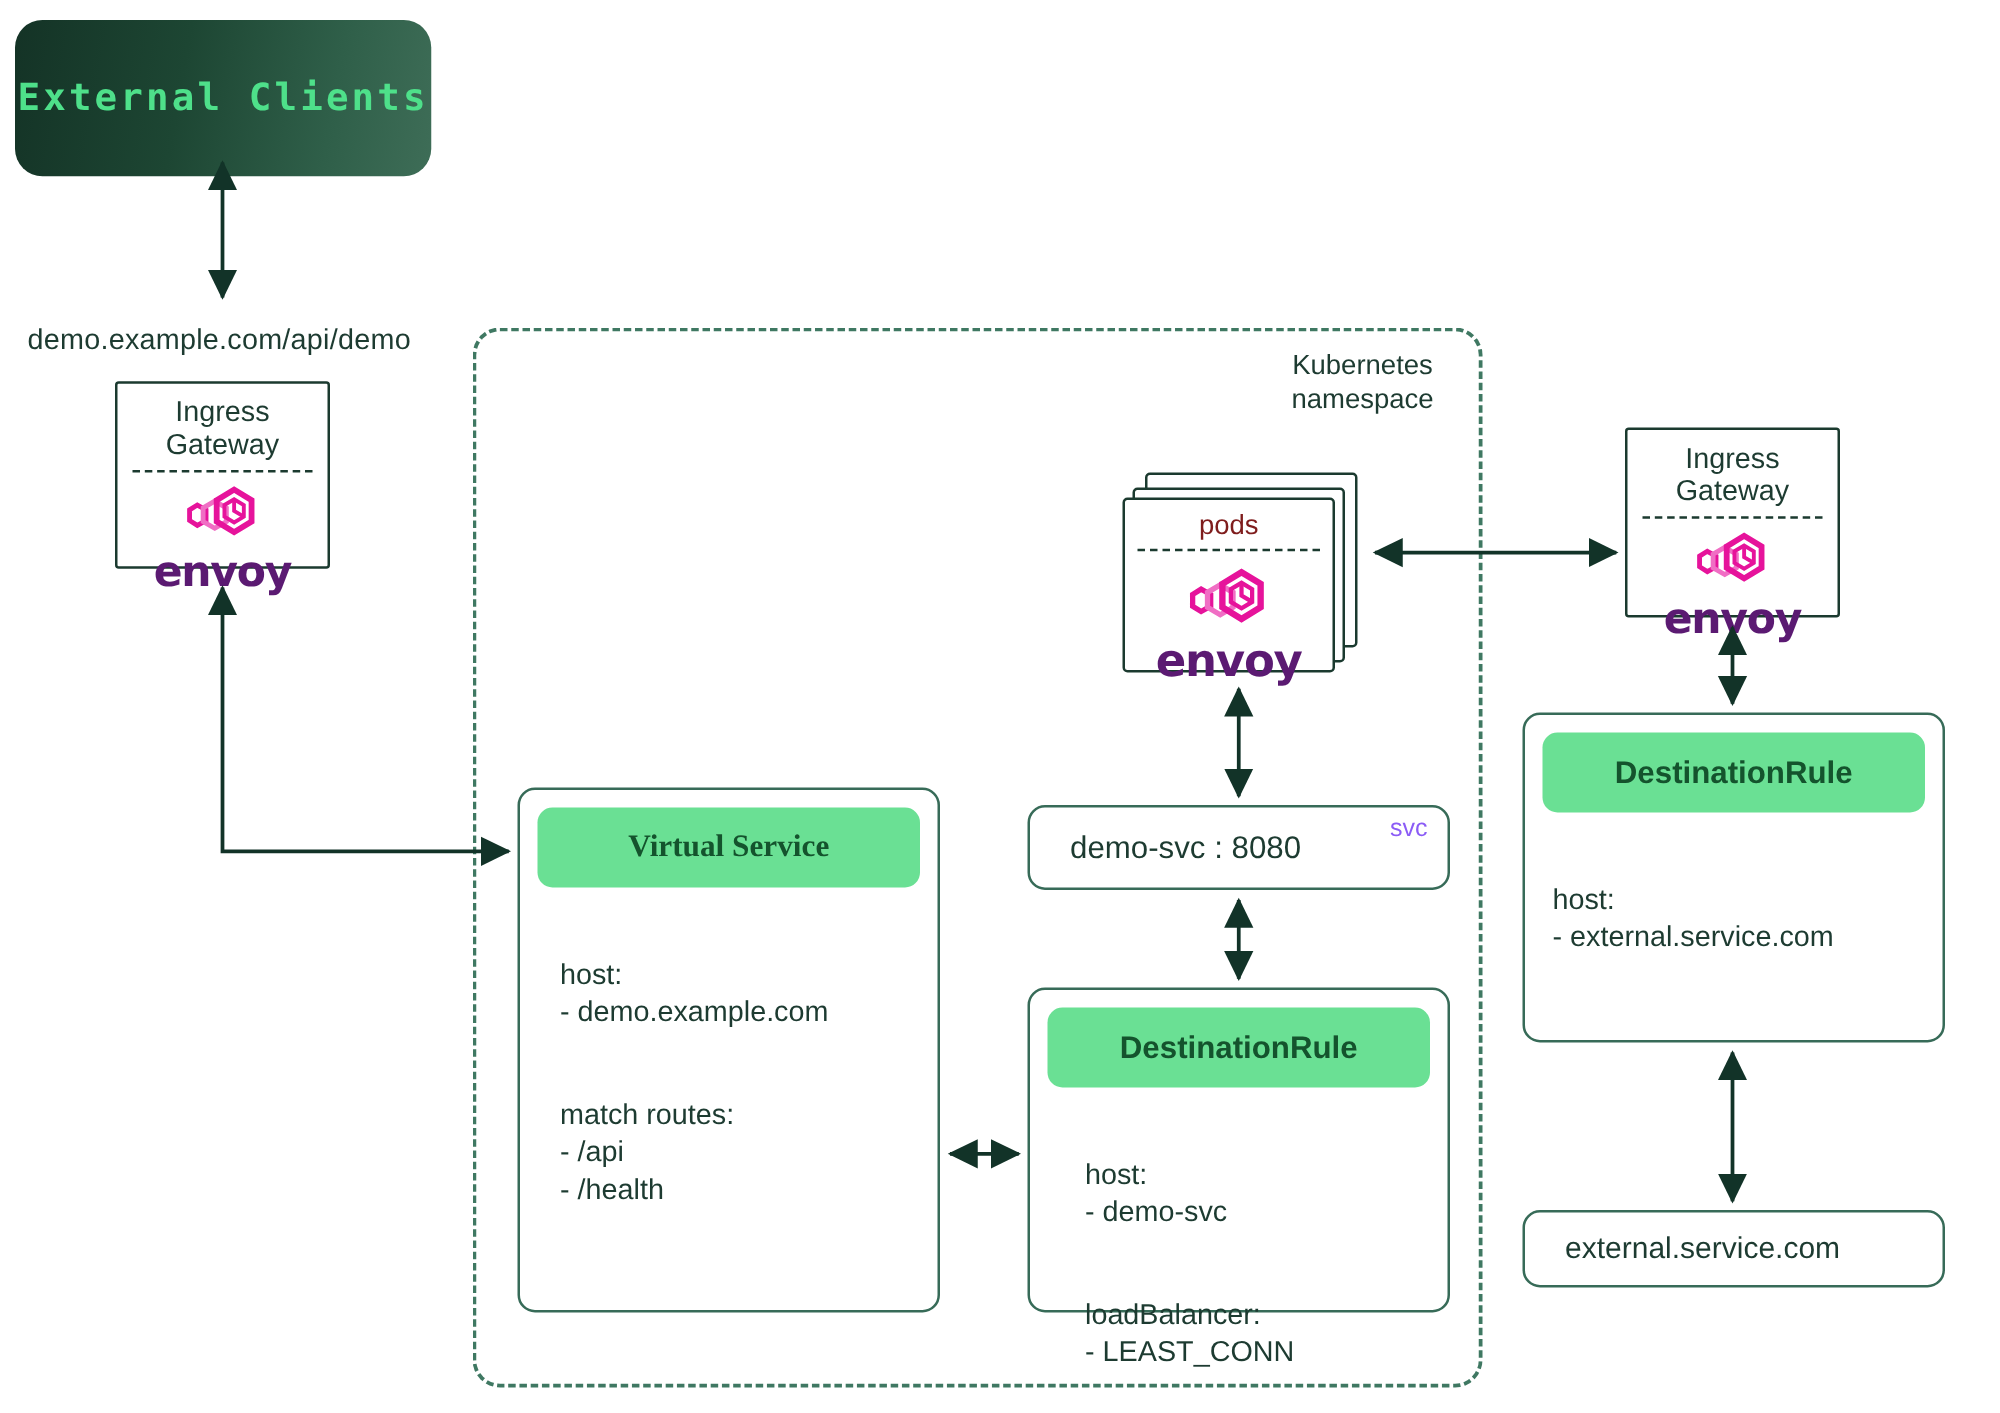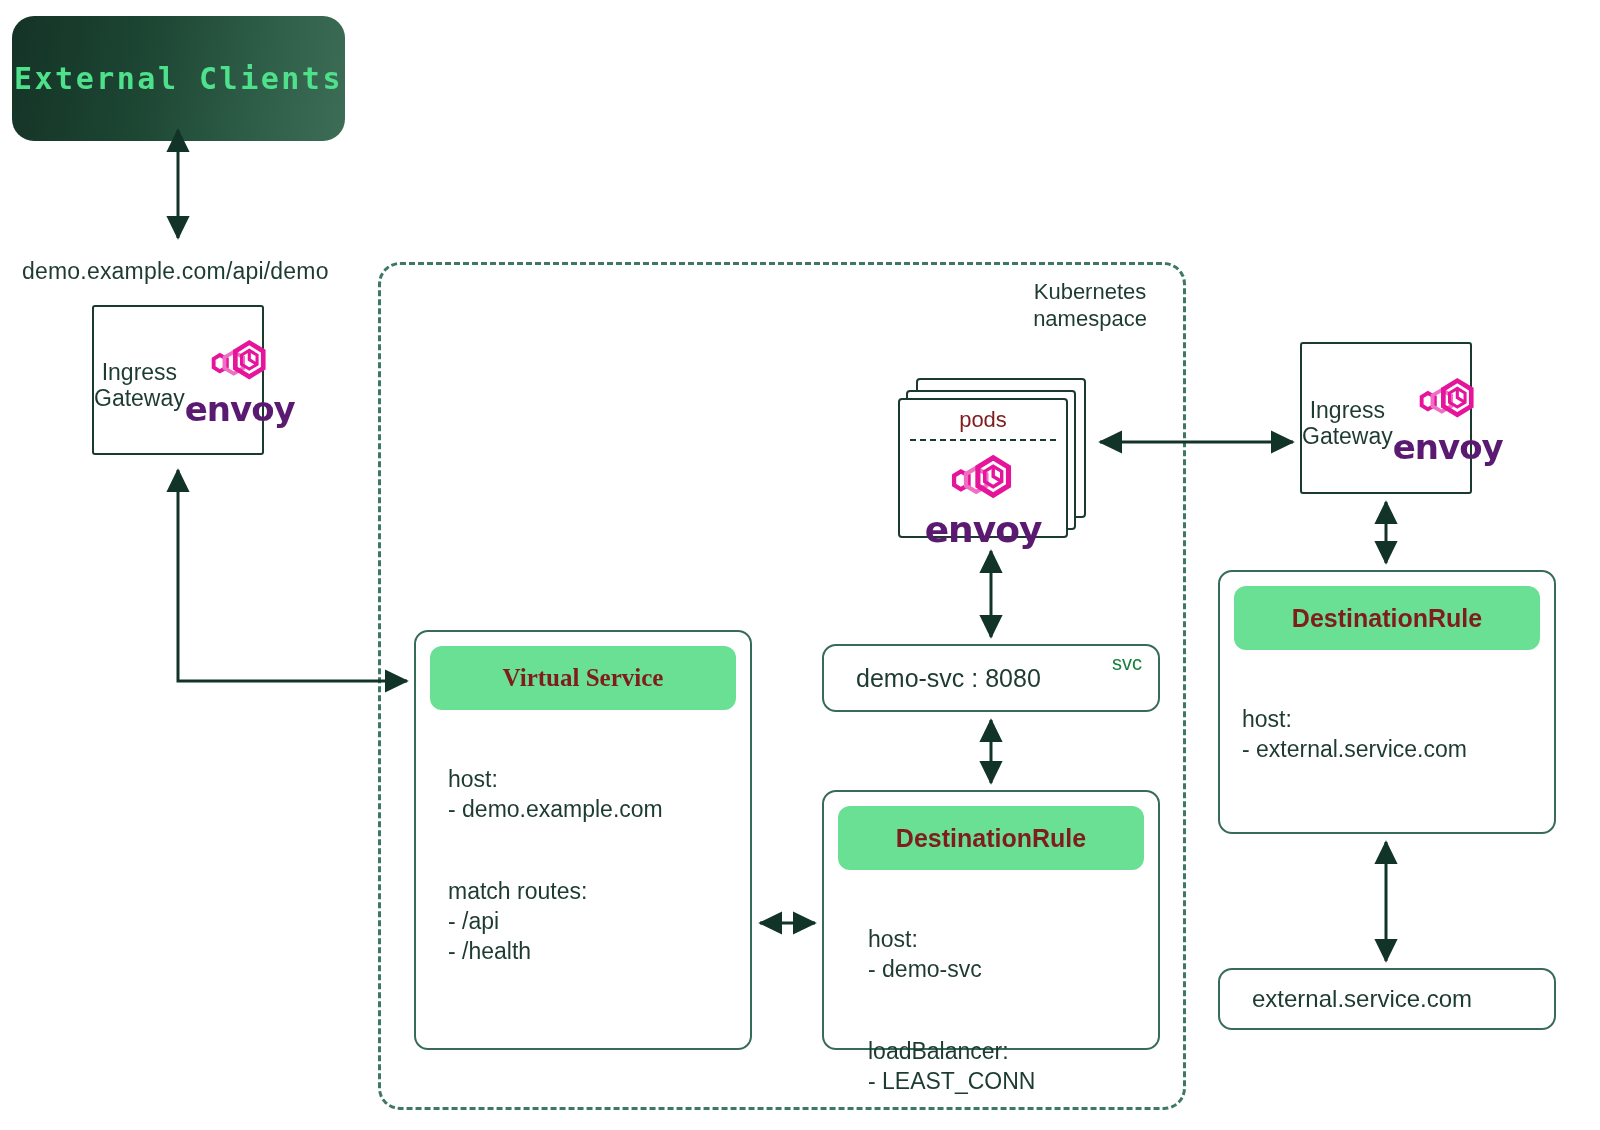--- a/index.html
+++ b/index.html
@@ -65,21 +65,21 @@
     border-radius: 22px;
     background: transparent;
   }
 
   
   .gw-card {
     position: absolute;
     background: #ffffff;
     border: 2px solid #1b3a2f;
     border-radius: 3px;
-    display: flex; align-items: center;
+    display: flex; flex-direction: column; align-items: center;
   }
   .gw-title {
     font-size: 23px;
     line-height: 26px;
     color: #1d3b31;
     text-align: center;
     padding-top: 9px;
     white-space: pre-line;
   }
   .gw-sep {
@@ -136,21 +136,21 @@
     position: absolute;
     background: #ffffff;
     border: 2px solid #376b58;
     border-radius: 14px;
   }
   .res-header {
     background: #6ae094;
     border-radius: 12px;
     height: 66px;
     display:flex; align-items:center; justify-content:center;
-    color: #7f1d1d;
+    color: #14532d;
     font-weight: 700;
     font-size: 25px;
   }
   .res-body {
     padding: 24px 0 0 32px;
     font-size: 23px;
     line-height: 30px;
     color: #1d3b31;
     white-space: pre-line;
   }
@@ -167,21 +167,21 @@
   }
   .pill-text {
     font-size: 25px;
     color: #1d3b31;
     padding-left: 32px;
   }
   .corner-tag {
     position: absolute;
     right: 16px; top: 6px;
     font-size: 20px;
-    color: #15803d;
+    color: #8b5cf6;
   }
 
   
   .arrows {
     position: absolute; left:0; top:0; width:1600px; height:1130px;
     pointer-events: none;
   }
 </style>
 </head>
 <body>

